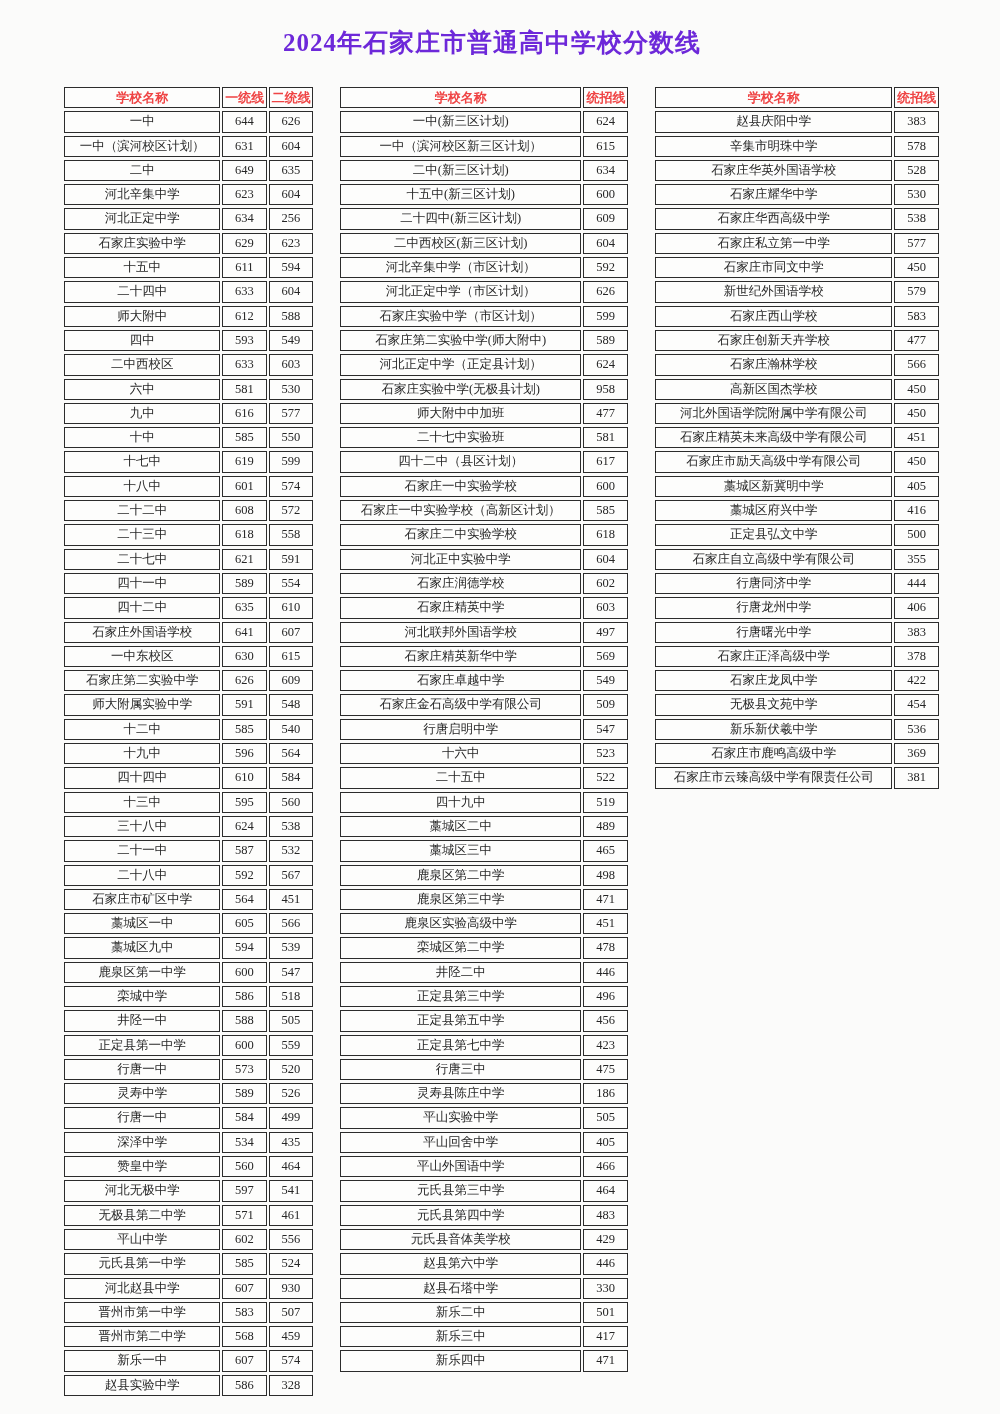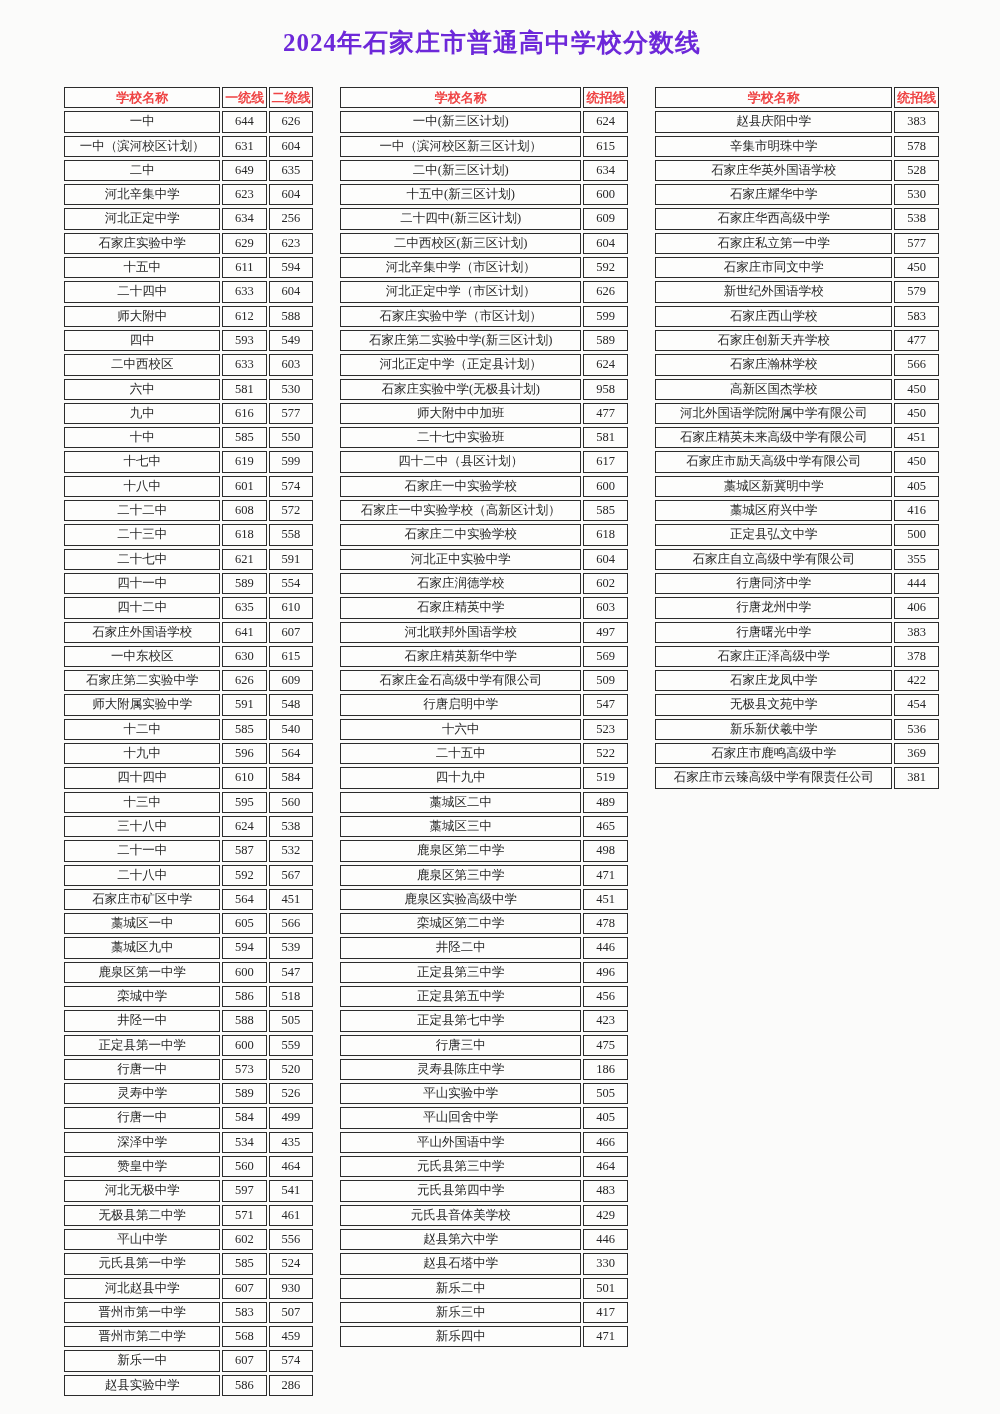--- a/index.html
+++ b/index.html
@@ -329,21 +329,21 @@
         <td>459</td>
       </tr>
       <tr>
         <td>新乐一中</td>
         <td>607</td>
         <td>574</td>
       </tr>
       <tr>
         <td>赵县实验中学</td>
         <td>586</td>
-        <td>286</td>
+        <td>328</td>
       </tr>
     </tbody>
 </table>
 
 <table class="score-table t-mid">
   <colgroup>
       <col class="c-name">
       <col class="c-score">
     </colgroup>
   <thead>
@@ -383,21 +383,21 @@
       </tr>
       <tr>
         <td>河北正定中学（市区计划）</td>
         <td>626</td>
       </tr>
       <tr>
         <td>石家庄实验中学（市区计划）</td>
         <td>599</td>
       </tr>
       <tr>
-        <td>石家庄第二实验中学(新三区计划)</td>
+        <td>石家庄第二实验中学(师大附中)</td>
         <td>589</td>
       </tr>
       <tr>
         <td>河北正定中学（正定县计划）</td>
         <td>624</td>
       </tr>
       <tr>
         <td>石家庄实验中学(无极县计划)</td>
         <td>958</td>
       </tr>
@@ -437,20 +437,24 @@
         <td>石家庄精英中学</td>
         <td>603</td>
       </tr>
       <tr>
         <td>河北联邦外国语学校</td>
         <td>497</td>
       </tr>
       <tr>
         <td>石家庄精英新华中学</td>
         <td>569</td>
+      </tr>
+      <tr>
+        <td>石家庄卓越中学</td>
+        <td>549</td>
       </tr>
       <tr>
         <td>石家庄金石高级中学有限公司</td>
         <td>509</td>
       </tr>
       <tr>
         <td>行唐启明中学</td>
         <td>547</td>
       </tr>
       <tr>

